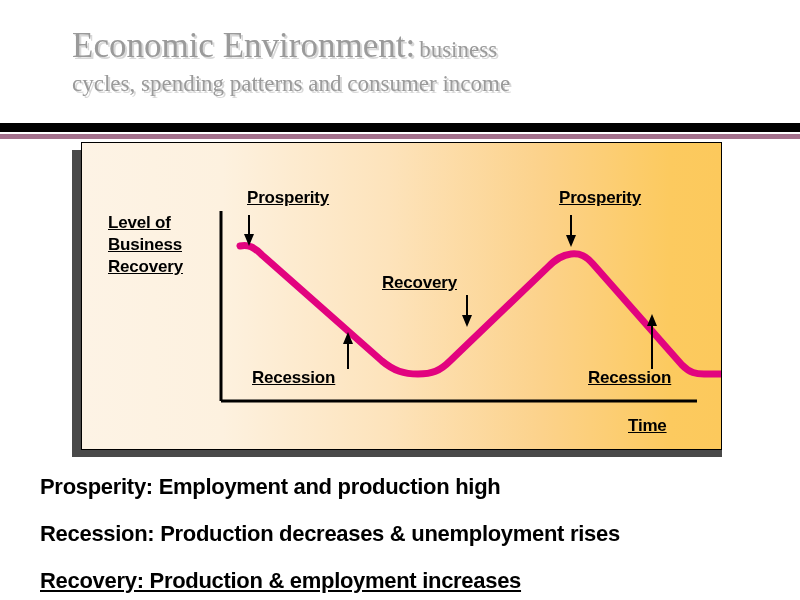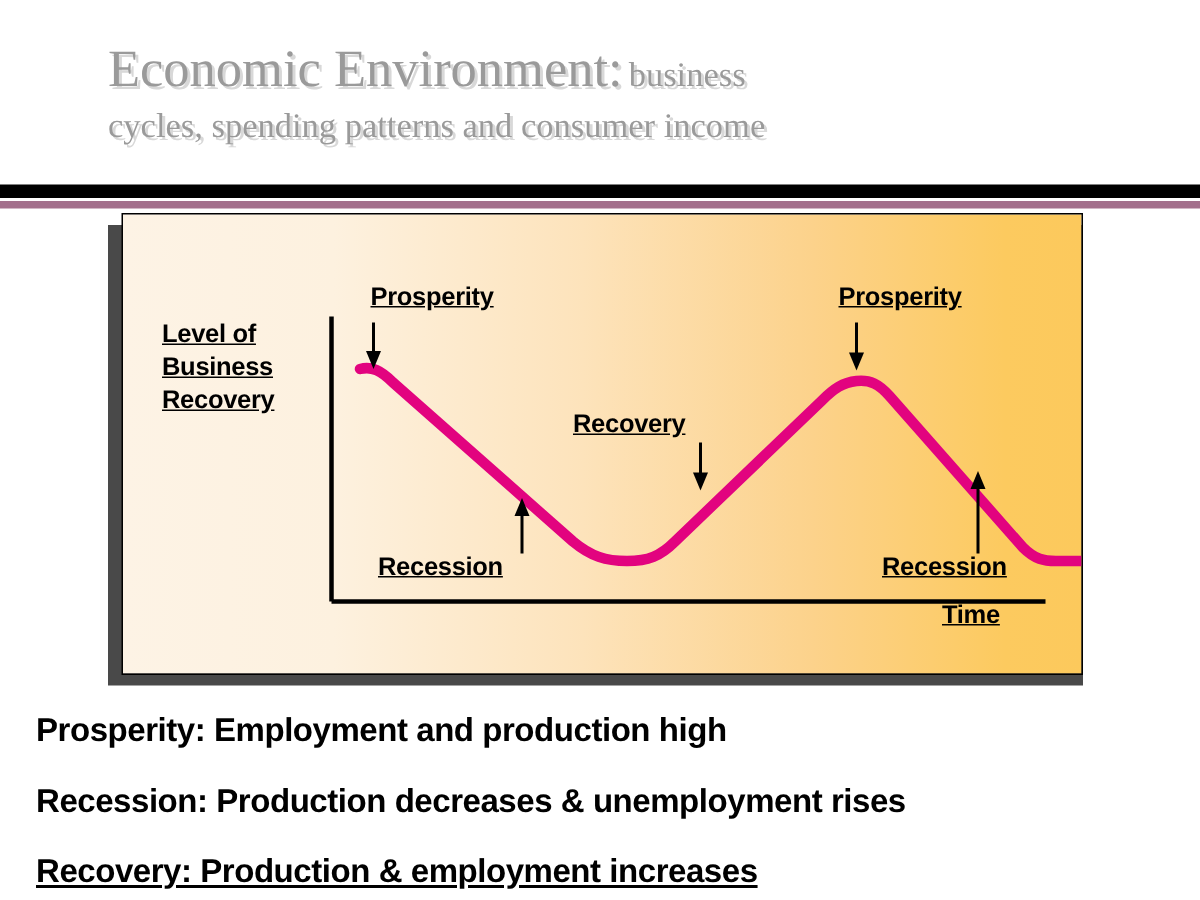--- a/index.html
+++ b/index.html
@@ -98,26 +98,26 @@
   #axis-label-y {
     left: 108px;
     top: 212px;
     line-height: 22px;
   }
   #label-prosperity-1 { left: 247px; top: 188px; }
   #label-prosperity-2 { left: 559px; top: 188px; }
   #label-recovery     { left: 382px; top: 273px; }
   #label-recession-1  { left: 252px; top: 368px; }
   #label-recession-2  { left: 588px; top: 368px; }
-  #label-time         { left: 628px; top: 400px; }
+  #label-time         { left: 628px; top: 416px; }
 
   
   .bullet-line {
     position: absolute;
-    left: 24px;
+    left: 40px;
     color: #000000;
     font-family: "Liberation Sans", sans-serif;
     font-weight: bold;
     font-size: 22px;
     white-space: nowrap;
     letter-spacing: -0.3px;
   }
   #bullet-0 { top: 474px; }
   #bullet-1 { top: 521px; }
   #bullet-2 { top: 568px; text-decoration: underline; }

